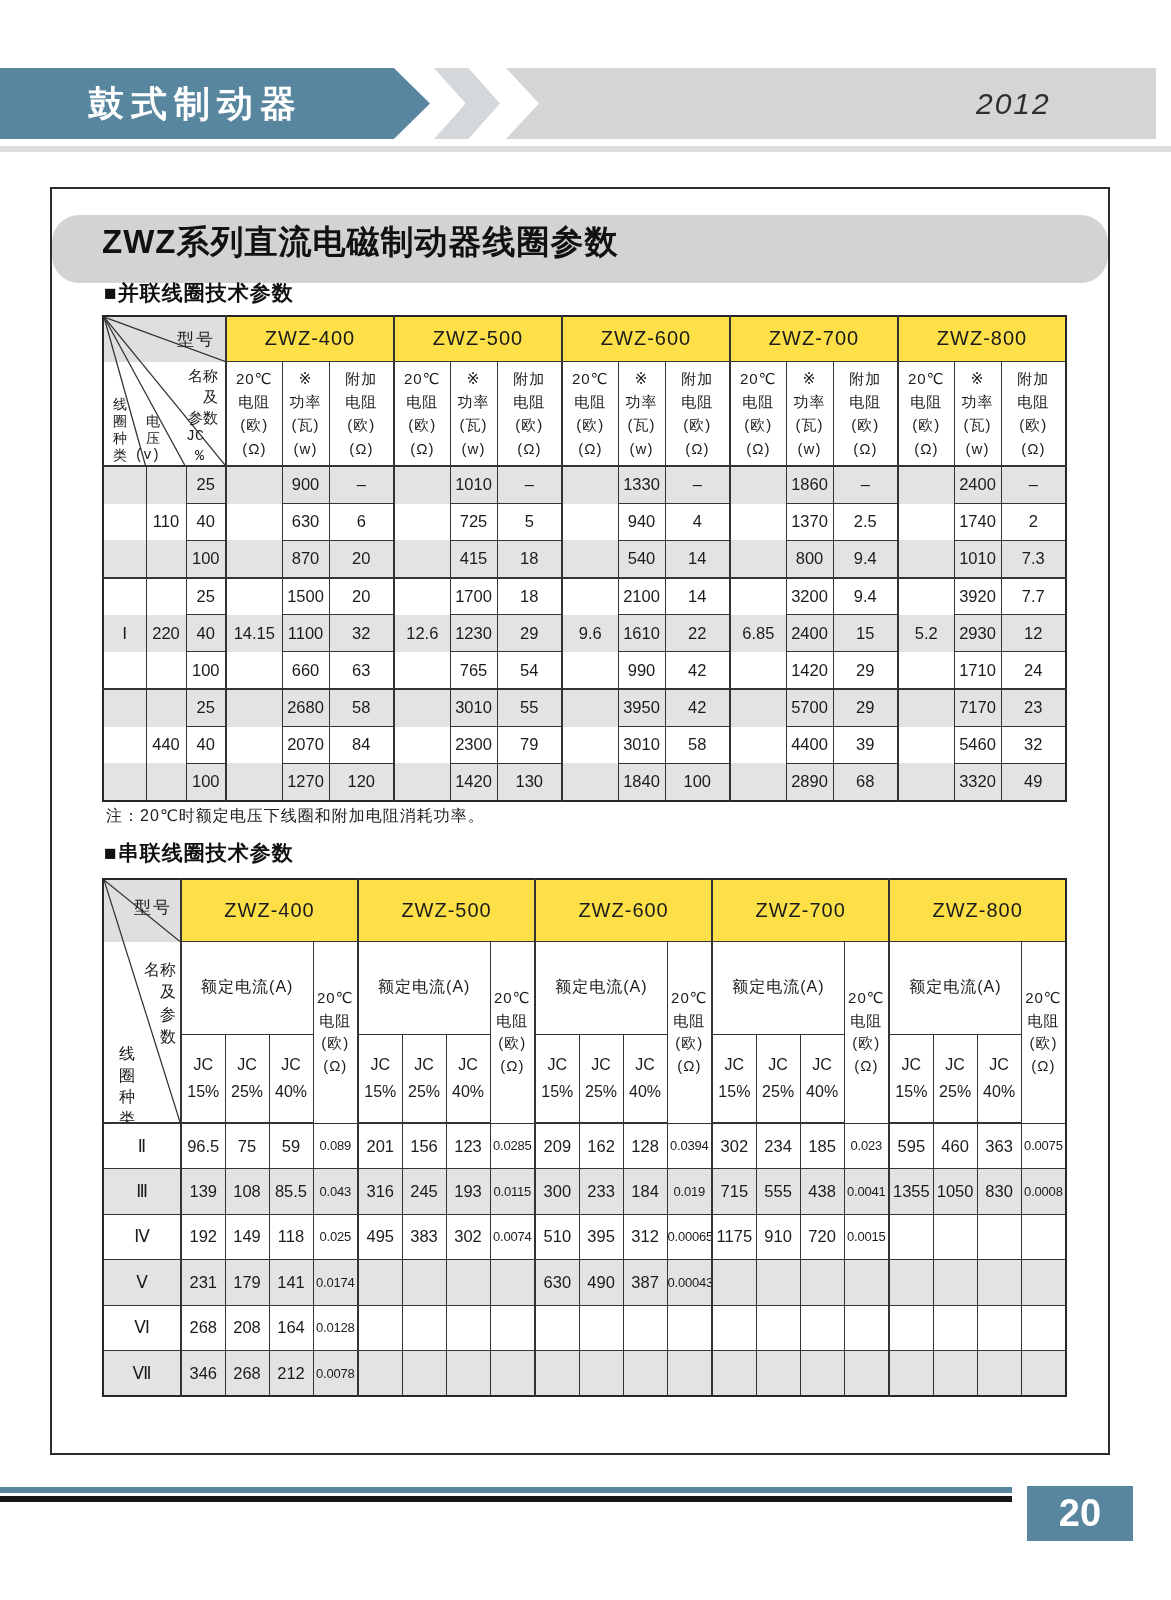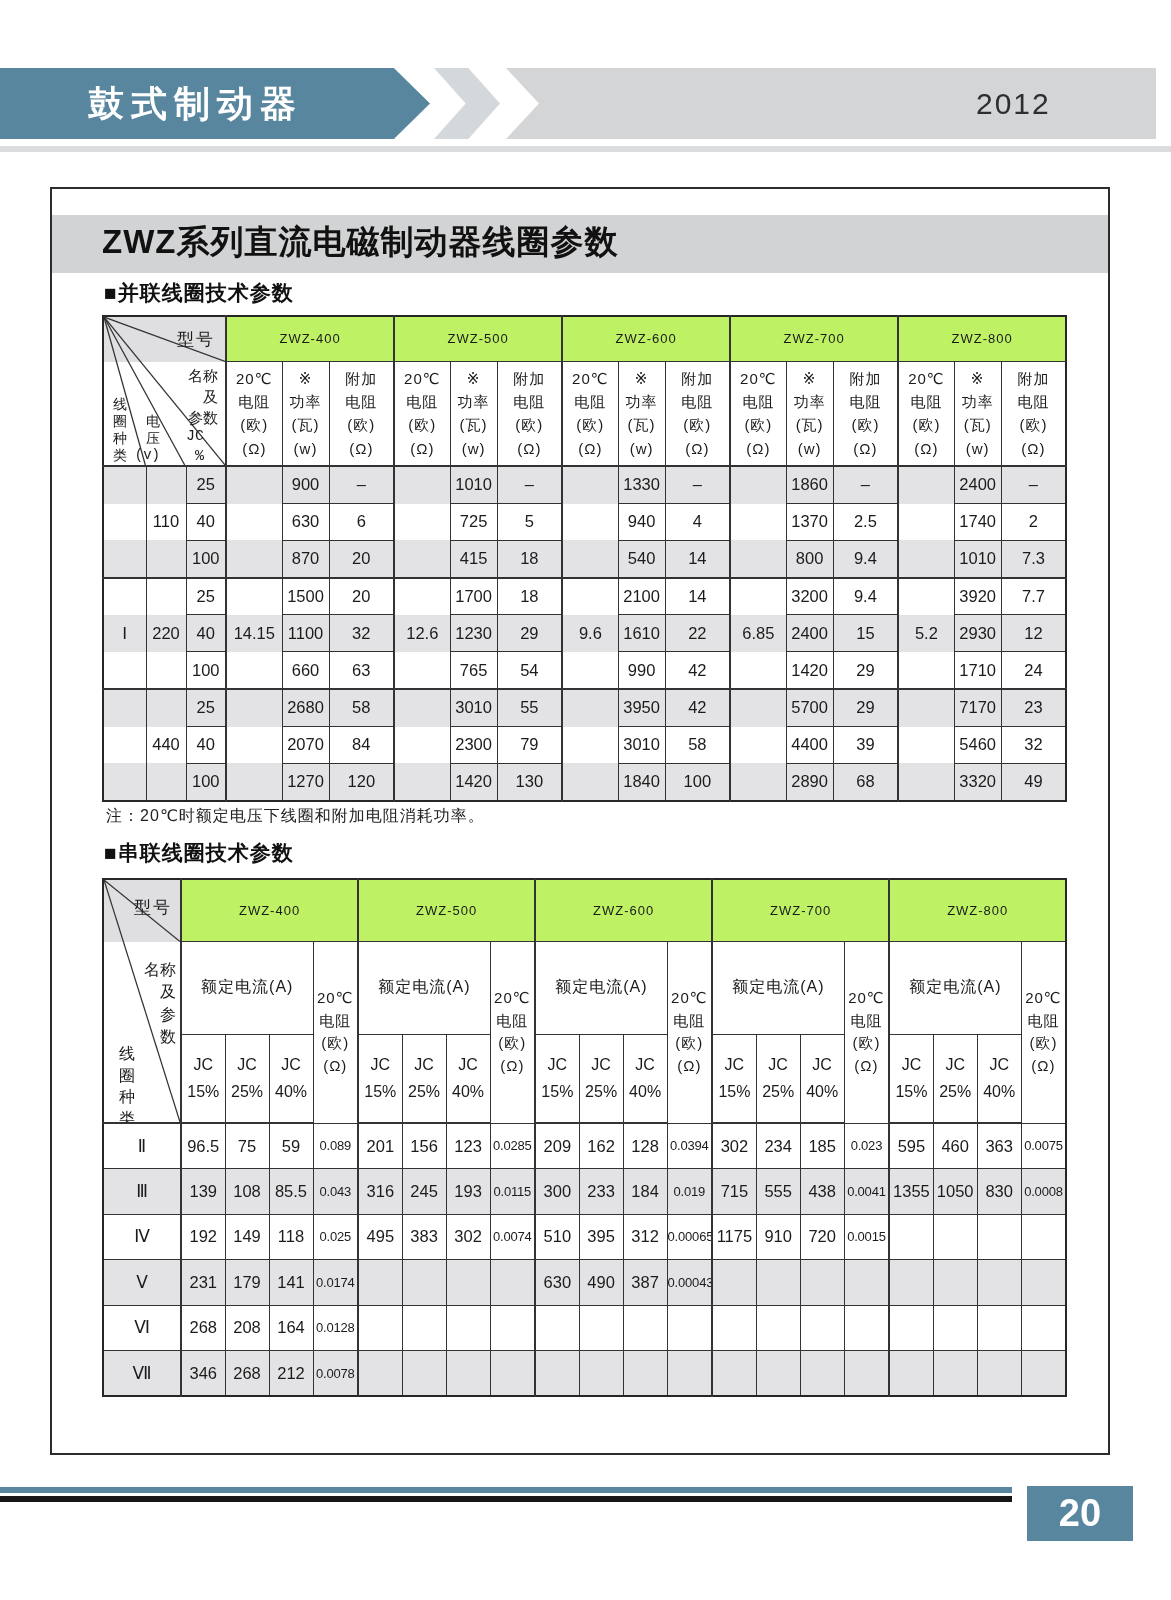--- a/index.html
+++ b/index.html
@@ -7,42 +7,42 @@
         font-family:"Liberation Sans","DejaVu Sans",sans-serif;}
 
   
   .banner-teal{position:absolute;left:0;top:68px;width:430px;height:71px;background:#57869e;
                clip-path:polygon(0 0,91.6% 0,100% 50%,91.6% 100%,0 100%);}
   .banner-teal span{display:block;line-height:71px;padding-left:88px;font-size:36px;font-weight:bold;
                color:#ffffff;letter-spacing:7px;}
   .banner-chevron{position:absolute;left:434px;top:68px;width:66px;height:71px;background:#d5d8db;
                clip-path:polygon(0 0,52% 0,100% 50%,52% 100%,0 100%,48% 50%);}
   .banner-bar{position:absolute;left:506px;top:68px;width:650px;height:71px;background:#d3d5d7;
-               clip-path:polygon(0 0,100% 0,100% 100%,0 100%,33px 50%);}
+               clip-path:polygon(0 0,100% 0,100% 100%,0 100%,33px 50%);font-style:italic;}
   .banner-bar .year{position:absolute;left:470px;top:0;line-height:71px;font-size:30px;color:#2e2e2e;letter-spacing:2px;}
   .banner-underline{position:absolute;left:0;top:146px;width:1171px;height:6px;background:#dadcde;}
 
   
   .frame{position:absolute;left:50px;top:187px;width:1056px;height:1264px;border:2px solid #2c2c2c;background:#fff;}
-  .title-band{position:absolute;left:0;top:26px;width:100%;height:58px;background:#d2d3d5;}
+  .title-band{position:absolute;left:0;top:26px;width:100%;height:68px;background:#d2d3d5;border-radius:27px;}
   .title-band h1{margin:0;padding-left:50px;line-height:54px;font-size:33px;color:#111;letter-spacing:1px;}
   .sec-head{position:absolute;left:52px;font-size:21px;font-weight:bold;color:#111;letter-spacing:1px;}
   .sec1-head{top:90px;}
   .sec2-head{top:650px;}
   .note{position:absolute;left:54px;top:617px;font-size:16px;color:#222;letter-spacing:1px;}
 
   
   table{border-collapse:collapse;table-layout:fixed;background:#fff;}
   #t1,#t2{position:absolute;left:50px;width:963px;border:2px solid #262626;}
   #t1{top:126px;}
   #t2{top:689px;}
   th,td{border:1px solid #333;padding:0;text-align:center;vertical-align:middle;color:#1b1b1b;overflow:hidden;}
   th{font-weight:normal;}
   .gs{border-left-width:2px;}
-  .model{background:#bef264;font-size:13px;letter-spacing:1px;}
+  .model{background:#fde047;font-size:20px;letter-spacing:1px;}
   .sub{background:#fff;font-size:15px;line-height:1.55;white-space:pre-line;letter-spacing:1px;}
   #t1 thead tr:nth-child(1){height:45px;}
   #t1 thead tr:nth-child(2){height:105px;}
   #t1 tbody tr{height:37.2px;}
   #t1 tbody td{font-size:16.5px;}
   #t1 thead tr:nth-child(2) th{border-bottom-width:2px;}
   #t1 tbody tr.sg td:not(.mg){background:#e3e3e5;}
   td.ma{background:linear-gradient(to bottom,#e3e3e5 0 33.33%,#ffffff 33.33% 66.67%,#e3e3e5 66.67% 100%);}
   td.mb{background:linear-gradient(to bottom,#ffffff 0 33.33%,#e3e3e5 33.33% 66.67%,#ffffff 66.67% 100%);}
   tr.blk td{border-top-width:2px;}

